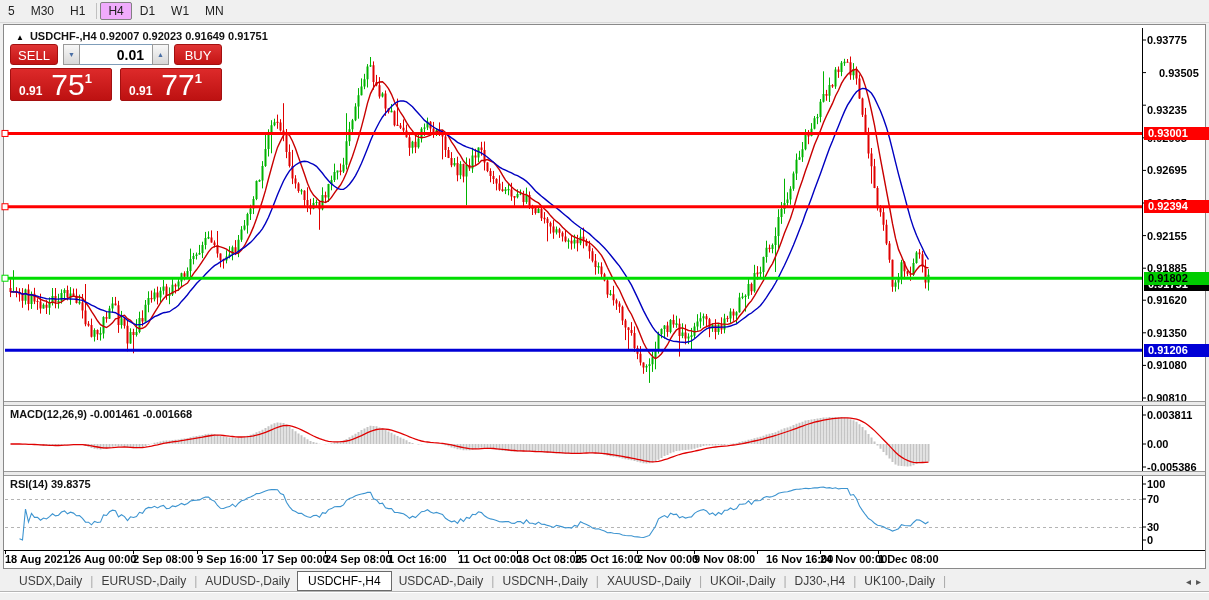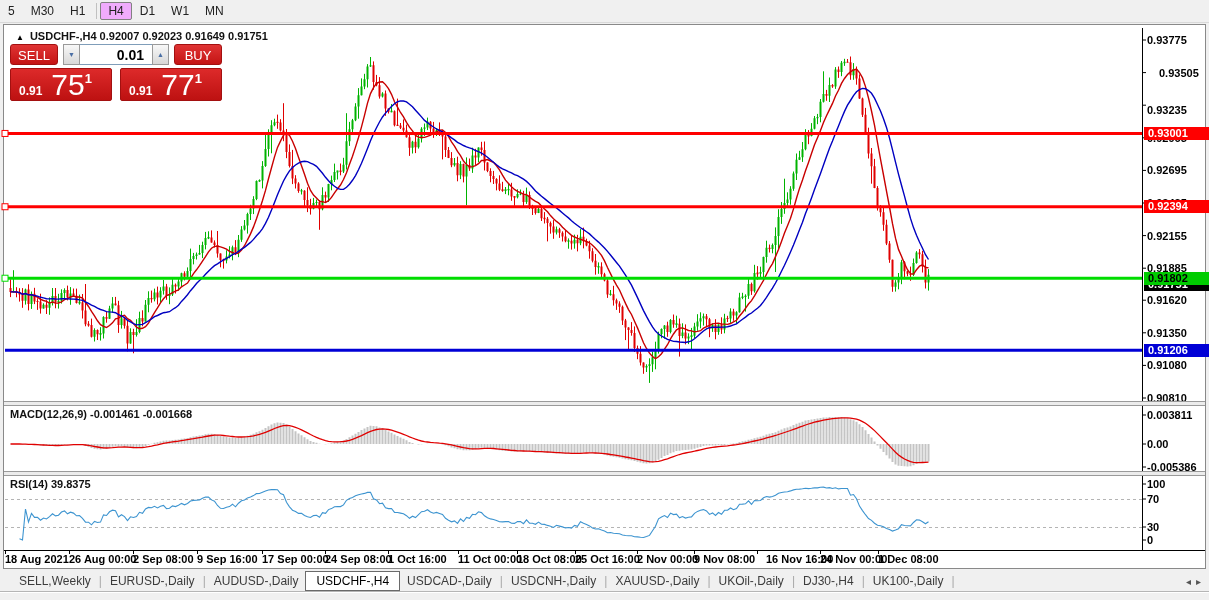--- a/index.html
+++ b/index.html
@@ -206,21 +206,21 @@
   </div>
 </div>
 
 <div class="ind-label" style="top:408px">MACD(12,26,9) -0.001461 -0.001668</div>
 <div class="ind-label" style="top:478px">RSI(14) 39.8375</div>
 
 <div class="splitter" style="top:401px"></div>
 <div class="splitter" style="top:471px"></div>
 
 <div class="tabbar" id="tabbar">
-    <div class="tab" style="pointer-events: auto;">SELL,Weekly</div>
+    <div class="tab" style="pointer-events: auto;">USDX,Daily</div>
     <div class="tab-sep">|</div>
     <div class="tab" style="pointer-events: auto;">EURUSD-,Daily</div>
     <div class="tab-sep">|</div>
     <div class="tab" style="pointer-events: auto;">AUDUSD-,Daily</div>
     <div class="tab active" style="pointer-events: auto;">USDCHF-,H4</div>
     <div class="tab" style="pointer-events: auto;">USDCAD-,Daily</div>
     <div class="tab-sep">|</div>
     <div class="tab" style="pointer-events: auto;">USDCNH-,Daily</div>
     <div class="tab-sep">|</div>
     <div class="tab" style="pointer-events: auto;">XAUUSD-,Daily</div>

